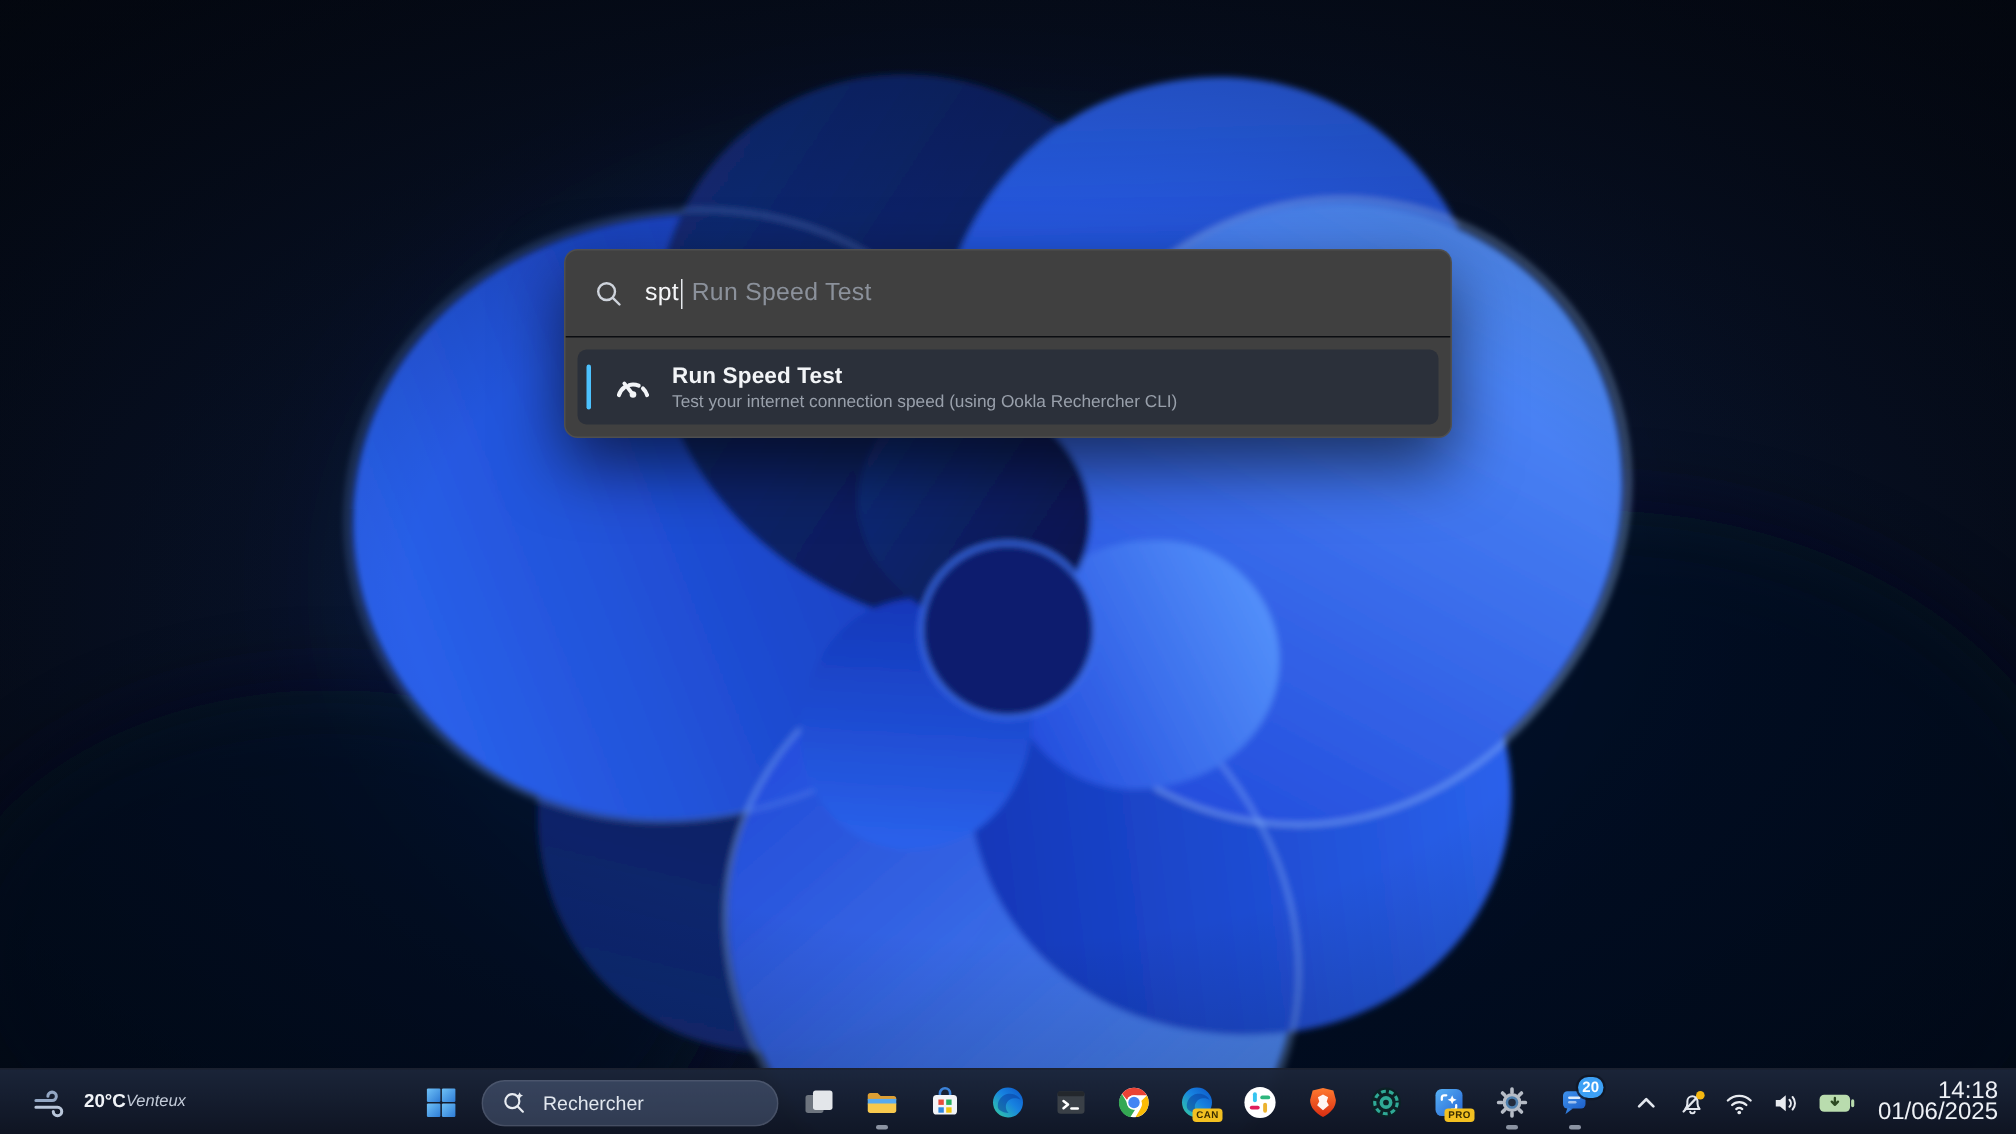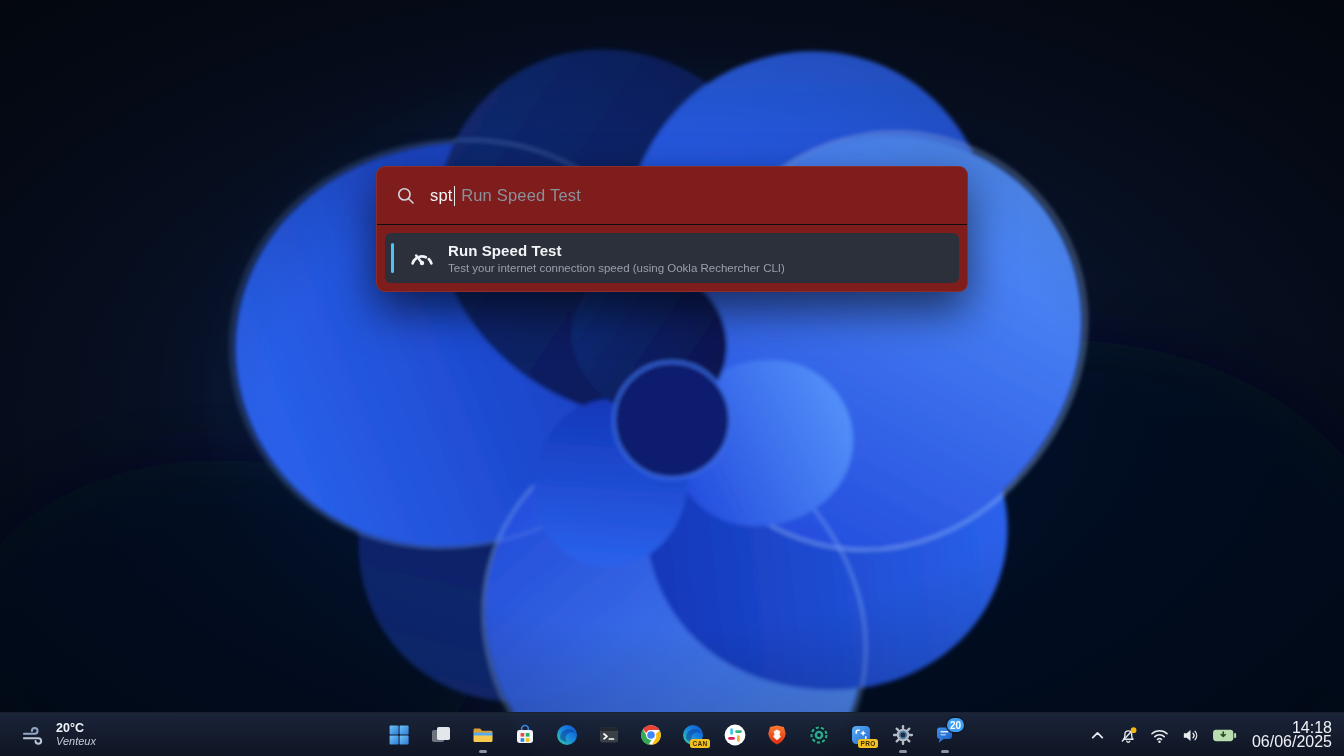--- a/index.html
+++ b/index.html
@@ -9,21 +9,21 @@
   .desktop { position:relative; width:1344px; height:756px; overflow:hidden; }
 
   
   .wallpaper { position:absolute; inset:0; }
   .wallpaper svg { display:block; width:100%; height:100%; }
   .wallpaper::after { content:""; position:absolute; inset:0;
     background:radial-gradient(ellipse at 50% 52%, rgba(0,0,0,0) 42%, rgba(2,6,14,.55) 100%); }
 
   
   .launcher { position:absolute; left:376px; top:166px; width:592px;
-    background:#7f1d1d; border:1px solid rgba(255,255,255,.08); border-radius:9px;
+    background:#404040; border:1px solid rgba(255,255,255,.08); border-radius:9px;
     box-shadow:0 18px 44px rgba(0,0,0,.6); overflow:hidden; z-index:30; }
   .launcher-search { height:58px; display:flex; align-items:center; gap:14px;
     padding:0 19px; border-bottom:1px solid #0b0d11; }
   .launcher-search .q-line { display:flex; align-items:center; font-size:16.5px; }
   .q-text { color:#f5f6f8; letter-spacing:.2px; }
   .caret { display:inline-block; width:1.5px; height:20px; background:#e6e9ed;
     margin:0 1px; animation:blink 1.1s step-end infinite; }
   @keyframes blink { 50% { opacity:0; } }
   .q-suggest { color:#8b919b; margin-left:5px; letter-spacing:.2px; }
   .results { padding:8px; }
@@ -35,21 +35,21 @@
   .result-text { display:flex; flex-direction:column; gap:3px; }
   .result-title { color:#f2f4f7; font-size:15px; font-weight:700; letter-spacing:.1px; }
   .result-sub { color:#99a0ab; font-size:11.5px; }
 
   
   .taskbar { position:absolute; left:0; right:0; bottom:0; height:44px;
     background:linear-gradient(180deg, rgba(27,37,57,.97), rgba(15,21,35,.98));
     border-top:1px solid rgba(255,255,255,.05); z-index:40; }
   .weather { position:absolute; left:10px; top:0; height:44px; display:flex;
     align-items:center; gap:9px; padding:0 10px; border-radius:5px; cursor:pointer; }
-  .weather-text { display:flex; flex-direction:column; line-height:13.5px; }
+  .weather-text { display:flex; flex-direction:row; line-height:13.5px; }
   .weather-temp { color:#f0f3f7; font-size:12.5px; font-weight:700; }
   .weather-cond { color:#c3cbd8; font-size:11px;font-style:italic; }
 
   .tb-center { position:absolute; left:50%; top:0; height:44px;
     transform:translateX(-50%); display:flex; align-items:center; gap:4px; }
   .tb-btn { position:relative; width:38px; height:38px; border-radius:5px;
     display:flex; align-items:center; justify-content:center; cursor:pointer; }
   .tb-btn svg { width:24px; height:24px; }
   .run-dash { position:absolute; bottom:1.5px; left:50%; transform:translateX(-50%);
     width:8px; height:3px; border-radius:2px; background:#8b93a2; }
@@ -219,20 +219,28 @@
                 <stop offset="1" stop-color="#2e7cd6"></stop>
           </linearGradient>
             </defs>
           <rect x="2.6" y="2.6" width="9" height="9" rx=".8" fill="url(#winG)"></rect>
           <rect x="12.6" y="2.6" width="9" height="9" rx=".8" fill="url(#winG)"></rect>
           <rect x="2.6" y="12.6" width="9" height="9" rx=".8" fill="url(#winG)"></rect>
           <rect x="12.6" y="12.6" width="9" height="9" rx=".8" fill="url(#winG)"></rect>
         </svg>
       </div>
 
+      <div class="search-pill">
+        <svg width="18" height="18" viewBox="0 0 20 20">
+          <circle cx="8.4" cy="9" r="5.2" fill="none" stroke="#e8ecf2" stroke-width="1.6"></circle>
+          <line x1="12.4" y1="13" x2="16.2" y2="16.8" stroke="#e8ecf2" stroke-width="1.6" stroke-linecap="round"></line>
+          <path d="M13.8 2.4l.8 1.7 1.7.8-1.7.8-.8 1.7-.8-1.7-1.7-.8 1.7-.8z" fill="#e8ecf2"></path>
+        </svg>
+        <span>Rechercher</span>
+      </div>
 
       <div class="tb-btn">
         <svg viewBox="0 0 24 24">
           <rect x="3" y="7" width="12" height="12" rx="1.8" fill="#6d747e"></rect>
           <rect x="8" y="4" width="13" height="13" rx="1.8" fill="#e3e6ea"></rect>
         </svg>
       </div>
 
       <div class="tb-btn">
         <svg viewBox="0 0 24 24">
@@ -418,17 +426,17 @@
       </div>
       <div class="tray-btn">
         <svg width="25" height="15" viewBox="0 0 24 14">
           <rect x="1" y="1.5" width="19.5" height="11" rx="3" fill="#b9dcae"></rect>
           <rect x="21.2" y="4.5" width="2" height="5" rx="1" fill="#b9dcae"></rect>
           <path d="M10.8 3.6v4.4M8.8 6l2 2 2-2" fill="none" stroke="#2c4a22" stroke-width="1.5" stroke-linecap="round" stroke-linejoin="round"></path>
         </svg>
       </div>
       <div class="clock">
         <div>14:18</div>
-        <div>06/06/2025</div>
+        <div>01/06/2025</div>
       </div>
     </div>
   </div>
 </div>
 
 </body></html>

